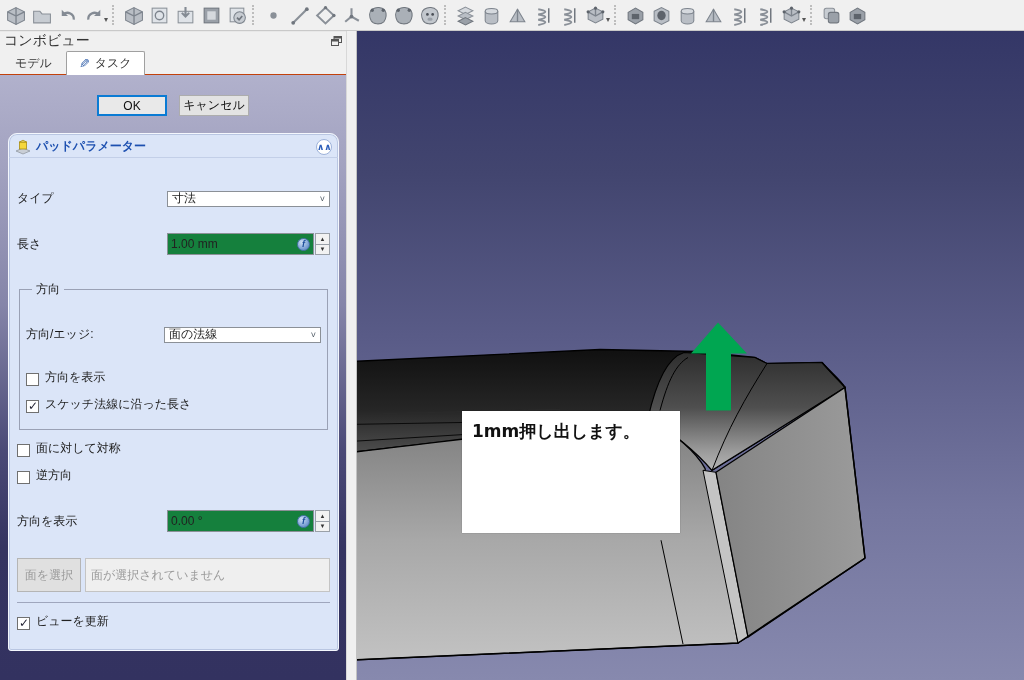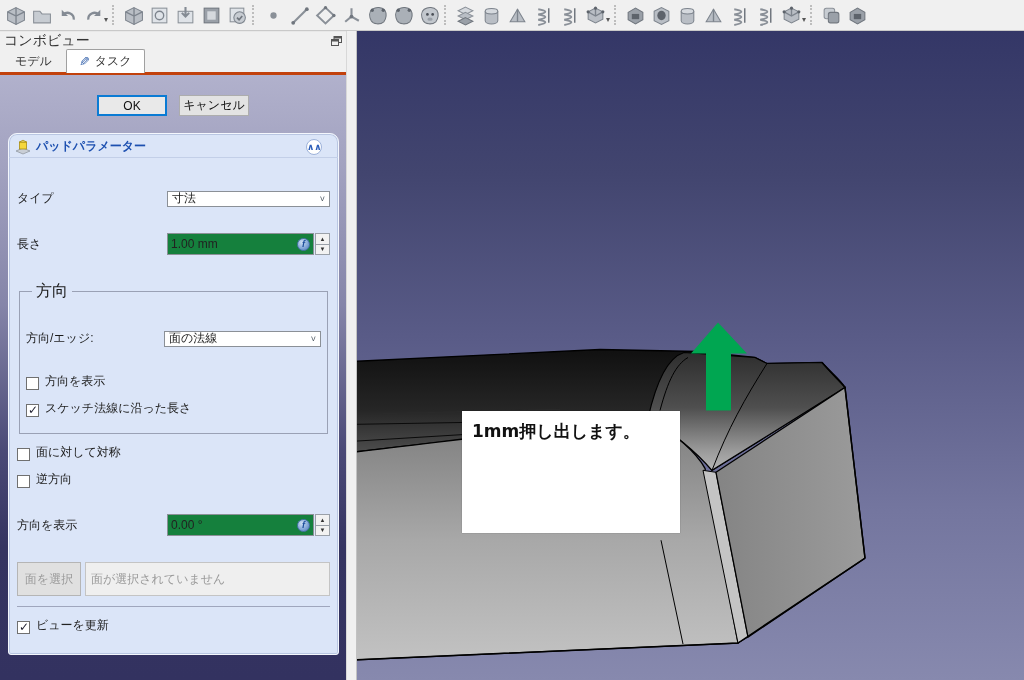--- a/index.html
+++ b/index.html
@@ -22,39 +22,39 @@
   .splitter { width:11px; flex:0 0 11px; background:#f0f0f0; border-left:1px solid #d8d8d8; border-right:1px solid #c2c2c2; }
 
   
   .panel-title { height:19px; display:flex; align-items:center; padding:0 4px;
     background:#f0f0f0; border-top:1px solid #e8e8e8; }
   .panel-title span.t { flex:1; font-size:14px; color:#333; }
   .float-btn svg { width:11px; height:10px; display:block; }
 
   
   .tabs { height:25px; display:flex; align-items:flex-end; background:#f0f0f0; padding-left:2px;
-    border-bottom:3px solid #c2410c; }
+    border-bottom:1px solid #c2410c; }
   .tab { padding:3px 12px 4px 12px; font-size:12px; color:#333; margin-right:1px;
     border:1px solid transparent; border-bottom:none; height:21px; display:flex; align-items:center; gap:5px;}
   .tab.active { background:#fff; border-color:#a0a0a0; height:24px; position:relative; top:1px;
     border-top-left-radius:2px; border-top-right-radius:2px; }
   .pencil { color:#2d5ca8; font-size:13px; line-height:1; transform:scaleX(-1); display:inline-block; }
 
   
   .task-area { flex:1; min-height:0; overflow:hidden;
     background:linear-gradient(180deg,#b1b1cc 0%,#a2a2c0 15%,#8585a9 38%,#4b4a77 62%,#353461 78%,#333260 100%); }
   .btn-row { display:flex; justify-content:center; gap:12px; margin-top:20px; }
   .btn { min-width:70px; height:21px; background:#e3e3e3; border:1px solid #adadad;
     font-size:12px; color:#111; display:flex; align-items:center; justify-content:center; }
   .btn.default { border:2px solid #0a7bd4; background:#e9e9e9; }
 
   
   .taskbox { margin:17px 7px 0 8px; background:#dbe5f8; border:1px solid #f4f7fd;
     border-radius:9px 9px 3px 3px; box-shadow:0 0 0 1px #b9c6e2 inset; padding-bottom:10px; }
-  .taskbox-header { height:24px; display:flex; align-items:center; padding:2px 16px 0 6px;
+  .taskbox-header { height:24px; display:flex; align-items:center; padding:2px 6px 0 6px;
     border-bottom:1px solid #c3cfe8; }
   .taskbox-header .hicon { margin-right:5px; display:flex; }
   .taskbox-header .htitle { flex:1; color:#1d50b0; font-weight:bold; font-size:12px; }
   .collapse-btn { width:16px; height:16px; border-radius:50%; background:#fff; border:1px solid #9db2da;
     color:#2a5cb8; font-size:9px; line-height:14px; text-align:center; font-weight:bold; }
 
   .form { padding:6px 8px 0 8px; }
   .frow { display:flex; align-items:center; margin:26px 0; }
   .frow .flabel { flex:1; color:#1a1a1a; }
   .ctrl { width:163px; flex:0 0 163px; }
@@ -73,21 +73,21 @@
   .spincol { width:15px; display:flex; flex-direction:column; margin-left:1px; }
   .spinbtn { flex:1; background:#f2f2f2; border:1px solid #9aa0a8; font-size:6px; color:#333;
     display:flex; align-items:center; justify-content:center; }
   .spinbtn.up { border-bottom-width:0; }
 
   .cbrow { display:flex; align-items:flex-end; gap:6px; margin:10px 0; }
   .cb { width:13px; height:13px; background:#fff; border:1px solid #707070; position:relative; flex:0 0 13px; }
   .cb.on::after { content:"\2713"; position:absolute; left:1px; top:-2px; font-size:12px; font-weight:bold; color:#1c1c2e; }
 
   fieldset.group { border:1px solid #9aa1b5; margin:4px 2px 10px 2px; padding:2px 6px 6px 6px; }
-  fieldset.group legend { padding:0 4px; margin-left:6px; color:#1a1a1a; font-size:16px; }
+  fieldset.group legend { padding:0 4px; margin-left:6px; color:#1a1a1a; font-size:12px; }
   fieldset.group .ctrl { width:157px; flex:0 0 157px; }
 
   .facerow { display:flex; gap:4px; margin:10px 0; height:34px; }
   .btn-disabled { min-width:64px; background:#e0e0e0; border:1px solid #b5b5b5; color:#9a9a9a;
     display:flex; align-items:center; justify-content:center; font-size:12px; }
   .field-disabled { flex:1; background:#efefef; border:1px solid #c4c4c4; color:#9a9a9a;
     display:flex; align-items:center; padding:0 5px; font-size:12px; }
 
   .divider { border-top:1px solid #9fa6bd; margin:10px 0 2px 0; }
 

